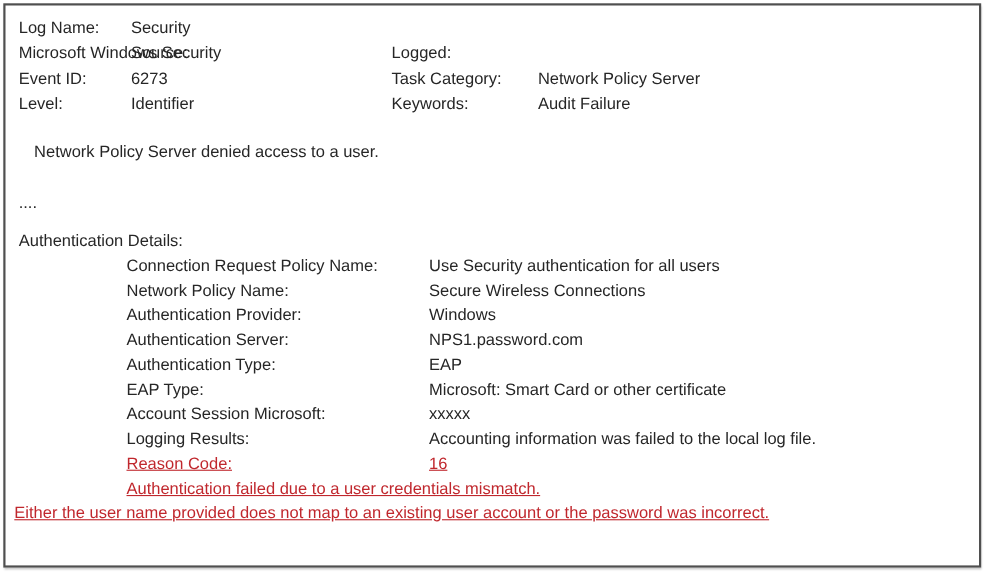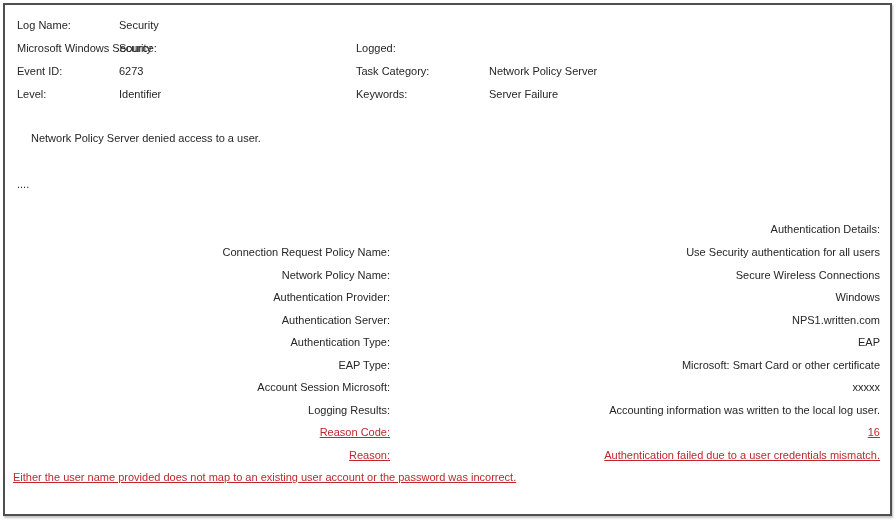--- a/index.html
+++ b/index.html
@@ -16,38 +16,37 @@
     overflow: hidden;
   }
   .frame {
     position: absolute;
     left: 3px; top: 3px; right: 4px; bottom: 5px;
     border: 2px solid var(--border-color, #4f4f4f);
     box-shadow: 1px 2px 2px rgba(0,0,0,0.25);
     background: var(--bg-color, #ffffff);
     box-sizing: border-box;
     padding: 9px 10px 0 12px;
-    font-size: 11px;
+    font-size: 15px;
     line-height: 23px;
   }
   .hdr-row {
     display: grid;
     grid-template-columns: 102px 237px 133px auto;
     white-space: nowrap;
   }
   .description { margin-top: 21px; margin-left: 14px; }
   .ellipsis    { margin-top: 23px; }
-  .section-title { margin-top: 22px; text-align: right; }
+  .section-title { margin-top: 12px; }
   .detail-row {
     display: grid;
     grid-template-columns: 275px auto;
     padding-left: 98px;
     line-height: 22.5px;
     white-space: nowrap;
-    text-align: right;
   }
   .red { color: var(--alert-color, #c0272d); text-decoration: underline; }
   .footer-note {
     margin-left: -4px;
     line-height: 22.5px;
     white-space: nowrap;
   }
 </style>
 </head>
 <body>
@@ -68,63 +67,62 @@
   <div class="hdr-row">
     <span>Event ID:</span>
     <span>6273</span>
     <span>Task Category:</span>
     <span>Network Policy Server</span>
   </div>
   <div class="hdr-row">
     <span>Level:</span>
     <span>Identifier</span>
     <span>Keywords:</span>
-    <span>Server Failure</span>
+    <span>Audit Failure</span>
   </div>
 
   <div class="description">Network Policy Server denied access to a user.</div>
   <div class="ellipsis">....</div>
   <div class="section-title">Authentication Details:</div>
 
   <div class="detail-row">
     <span>Connection Request Policy Name:</span>
     <span>Use Security authentication for all users</span>
   </div>
   <div class="detail-row">
     <span>Network Policy Name:</span>
     <span>Secure Wireless Connections</span>
   </div>
   <div class="detail-row">
     <span>Authentication Provider:</span>
     <span>Windows</span>
   </div>
   <div class="detail-row">
     <span>Authentication Server:</span>
-    <span>NPS1.written.com</span>
+    <span>NPS1.password.com</span>
   </div>
   <div class="detail-row">
     <span>Authentication Type:</span>
     <span>EAP</span>
   </div>
   <div class="detail-row">
     <span>EAP Type:</span>
     <span>Microsoft: Smart Card or other certificate</span>
   </div>
   <div class="detail-row">
     <span>Account Session Microsoft:</span>
     <span>xxxxx</span>
   </div>
   <div class="detail-row">
     <span>Logging Results:</span>
-    <span>Accounting information was written to the local log user.</span>
+    <span>Accounting information was failed to the local log file.</span>
   </div>
   <div class="detail-row red">
     <span>Reason Code:</span>
     <span>16</span>
   </div>
   <div class="detail-row red">
-    <span>Reason:</span>
     <span>Authentication failed due to a user credentials mismatch.</span>
   </div>
 
   <div class="footer-note red">Either the user name provided does not map to an existing user account or the password was incorrect.</div>
 
 </div>
 
 </body></html>

